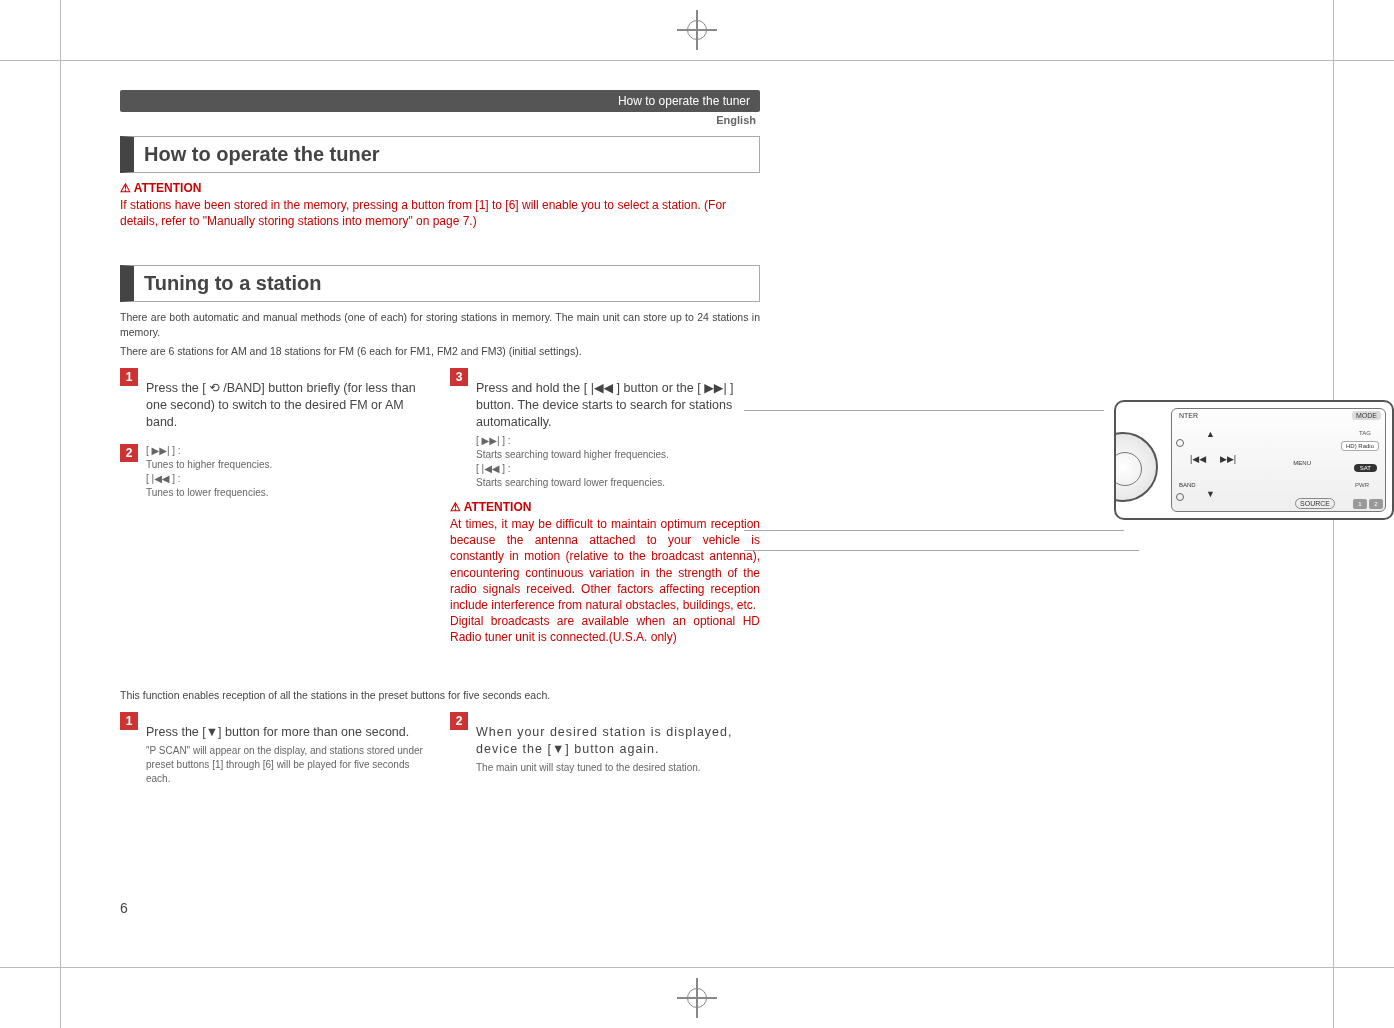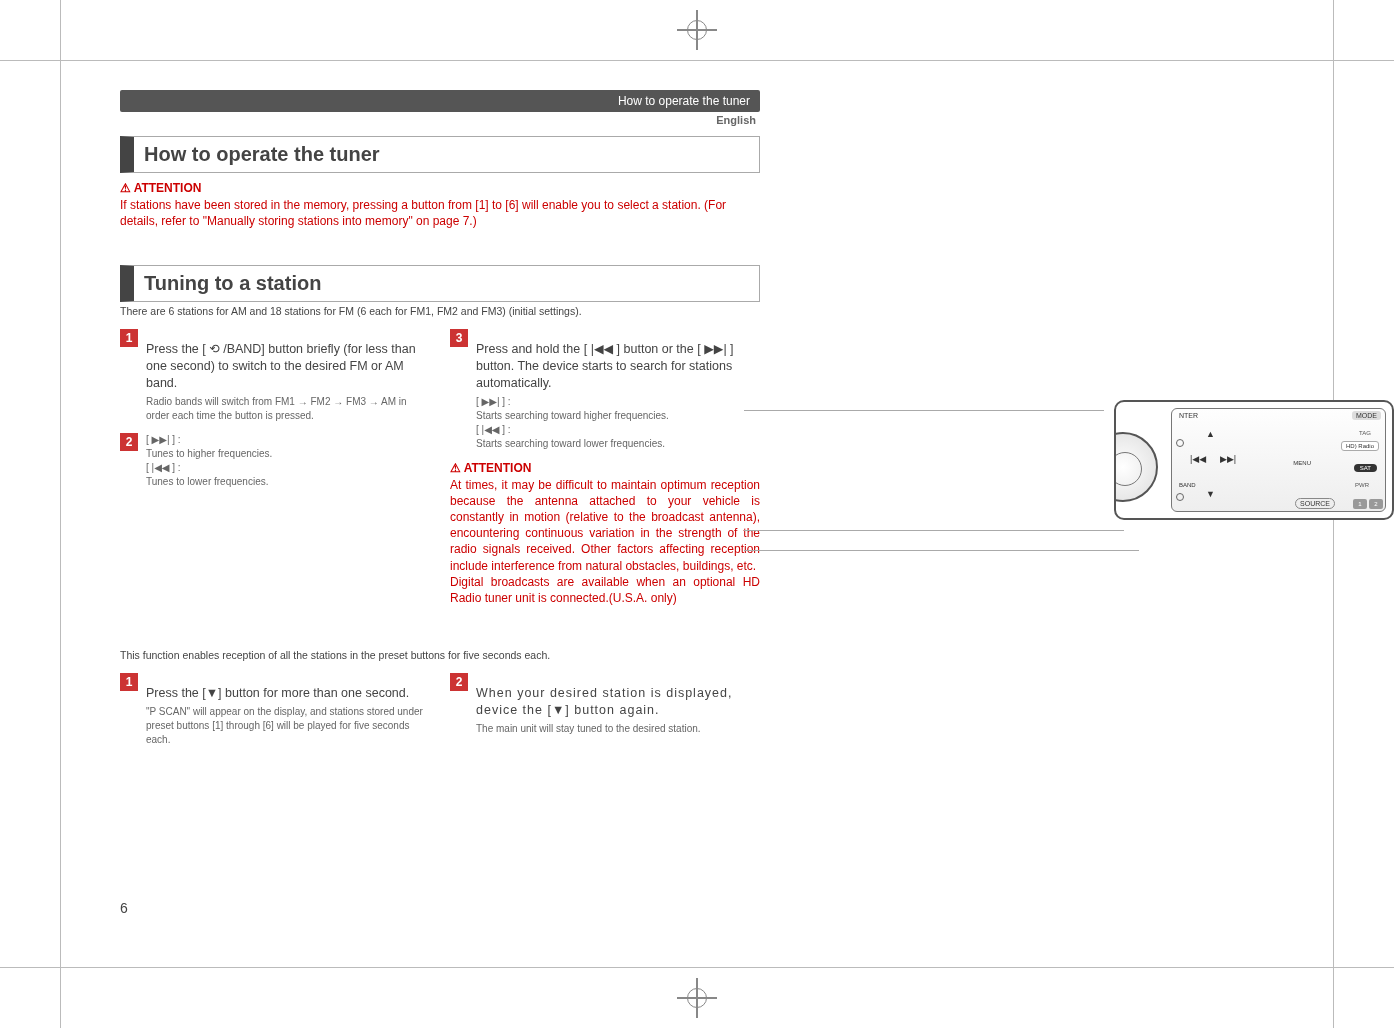--- a/index.html
+++ b/index.html
@@ -231,29 +231,29 @@
   <div class="header-bar">How to operate the tuner</div>
   <div class="lang">English</div>
 
   <div class="section-title">How to operate the tuner</div>
   <div class="attention-label">ATTENTION</div>
   <div class="attention-text">If stations have been stored in the memory, pressing a button from [1] to [6] will enable you to select a station. (For details, refer to "Manually storing stations into memory" on page 7.)</div>
 
   <div class="subsection-gap"></div>
 
   <div class="section-title">Tuning to a station</div>
+  <div class="intro">There are both automatic and manual methods (one of each) for storing stations in memory. The main unit can store up to 24 stations in memory.</div>
   <div class="intro" style="margin-top:-6px">There are 6 stations for AM and 18 stations for FM (6 each for FM1, FM2 and FM3) (initial settings).</div>
 
   <div class="cols">
     <div class="col">
       <div class="step">
         <div class="step-num">1</div>
         <div class="step-body">
           <div class="step-head">Press the [ ⟲ /BAND] button briefly (for less than one second) to switch to the desired FM or AM band.</div>
-          <div class="step-desc">Radio bands will switch from FM1 → FM2 → FM3 → AM in order each time the button is pressed.</div>
         </div>
       </div>
       <div class="step">
         <div class="step-num">2</div>
         <div class="step-body">
           <div class="step-desc" style="white-space:pre-line">[ ▶▶| ] :
 Tunes to higher frequencies.
 [ |◀◀ ] :
 Tunes to lower frequencies.</div>
         </div>

